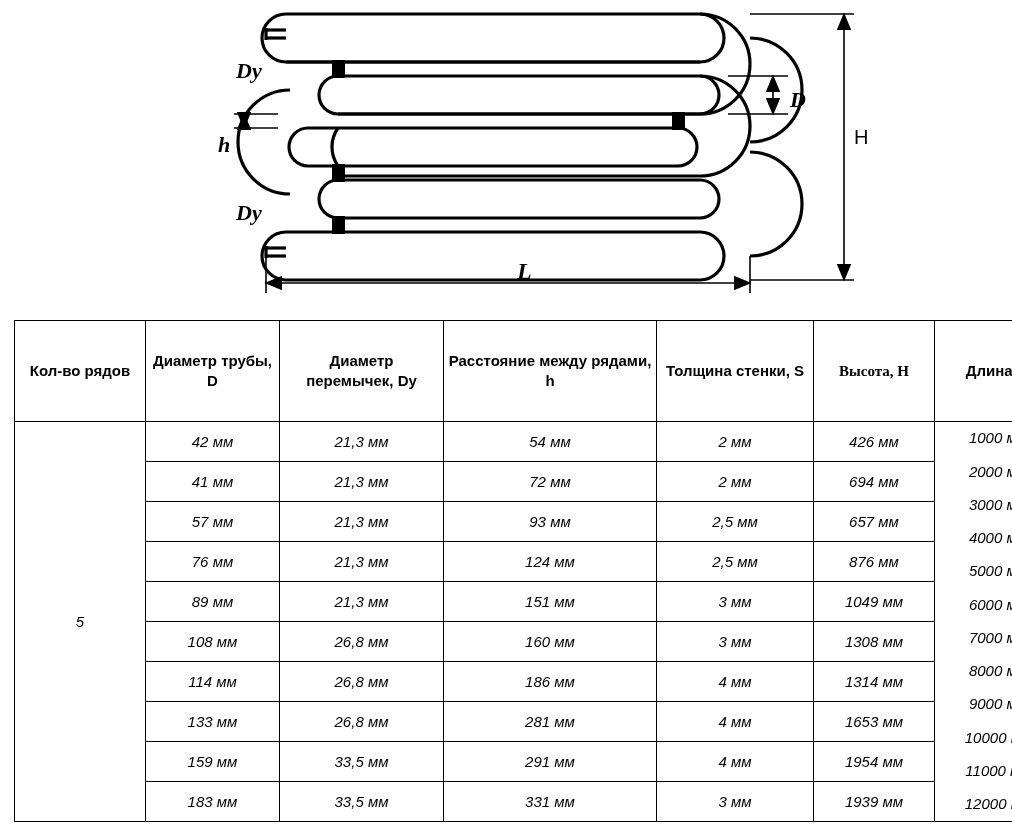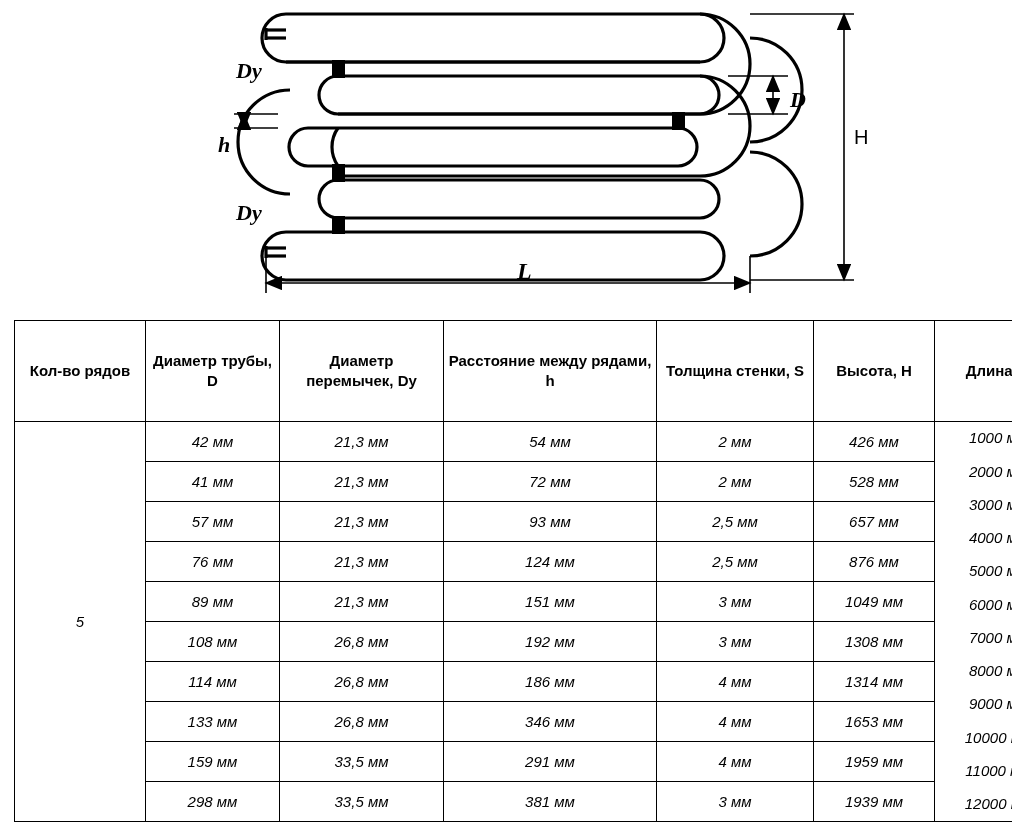--- a/index.html
+++ b/index.html
@@ -83,21 +83,21 @@
   }
   .len-list span {
     display: block;
     line-height: 1.25;
   }
   .col-rows   { width: 122px; }
   .col-d      { width: 125px; }
   .col-dy     { width: 155px; margin-top: 32px; }
   .col-h      { width: 204px; }
   .col-s      { width: 148px; margin-top: 8px; }
-  .col-height { width: 112px; }
+  .col-height { width: 112px; font-family: Liberation Serif, serif; }
   .col-len    { width: 118px; }
 </style>
 </head>
 <body>
 
 <div id="diagram-area">
   <svg width="1012" height="310" viewBox="0 0 1012 310" xmlns="http://www.w3.org/2000/svg">
     <defs>
       <marker id="arrEnd" markerWidth="11" markerHeight="9" refX="10" refY="4.5" orient="auto">
         <path d="M0,0 L11,4.5 L0,9 z" fill="#000"></path>
@@ -231,21 +231,21 @@
             <span>11000 мм</span>
             <span>12000 мм</span>
           </div>
         </td>
       </tr>
       <tr>
         <td>41 мм</td>
         <td>21,3 мм</td>
         <td>72 мм</td>
         <td>2 мм</td>
-        <td>528 мм</td>
+        <td>694 мм</td>
       </tr>
       <tr>
         <td>57 мм</td>
         <td>21,3 мм</td>
         <td>93 мм</td>
         <td>2,5 мм</td>
         <td>657 мм</td>
       </tr>
       <tr>
         <td>76 мм</td>
@@ -257,47 +257,47 @@
       <tr>
         <td>89 мм</td>
         <td>21,3 мм</td>
         <td>151 мм</td>
         <td>3 мм</td>
         <td>1049 мм</td>
       </tr>
       <tr>
         <td>108 мм</td>
         <td>26,8 мм</td>
-        <td>192 мм</td>
+        <td>160 мм</td>
         <td>3 мм</td>
         <td>1308 мм</td>
       </tr>
       <tr>
         <td>114 мм</td>
         <td>26,8 мм</td>
         <td>186 мм</td>
         <td>4 мм</td>
         <td>1314 мм</td>
       </tr>
       <tr>
         <td>133 мм</td>
         <td>26,8 мм</td>
-        <td>346 мм</td>
+        <td>281 мм</td>
         <td>4 мм</td>
         <td>1653 мм</td>
       </tr>
       <tr>
         <td>159 мм</td>
         <td>33,5 мм</td>
         <td>291 мм</td>
         <td>4 мм</td>
-        <td>1959 мм</td>
-      </tr>
-      <tr>
-        <td>298 мм</td>
+        <td>1954 мм</td>
+      </tr>
+      <tr>
+        <td>183 мм</td>
         <td>33,5 мм</td>
-        <td>381 мм</td>
+        <td>331 мм</td>
         <td>3 мм</td>
         <td>1939 мм</td>
       </tr>
     </tbody>
   </table>
 </div>
 
 </body></html>

